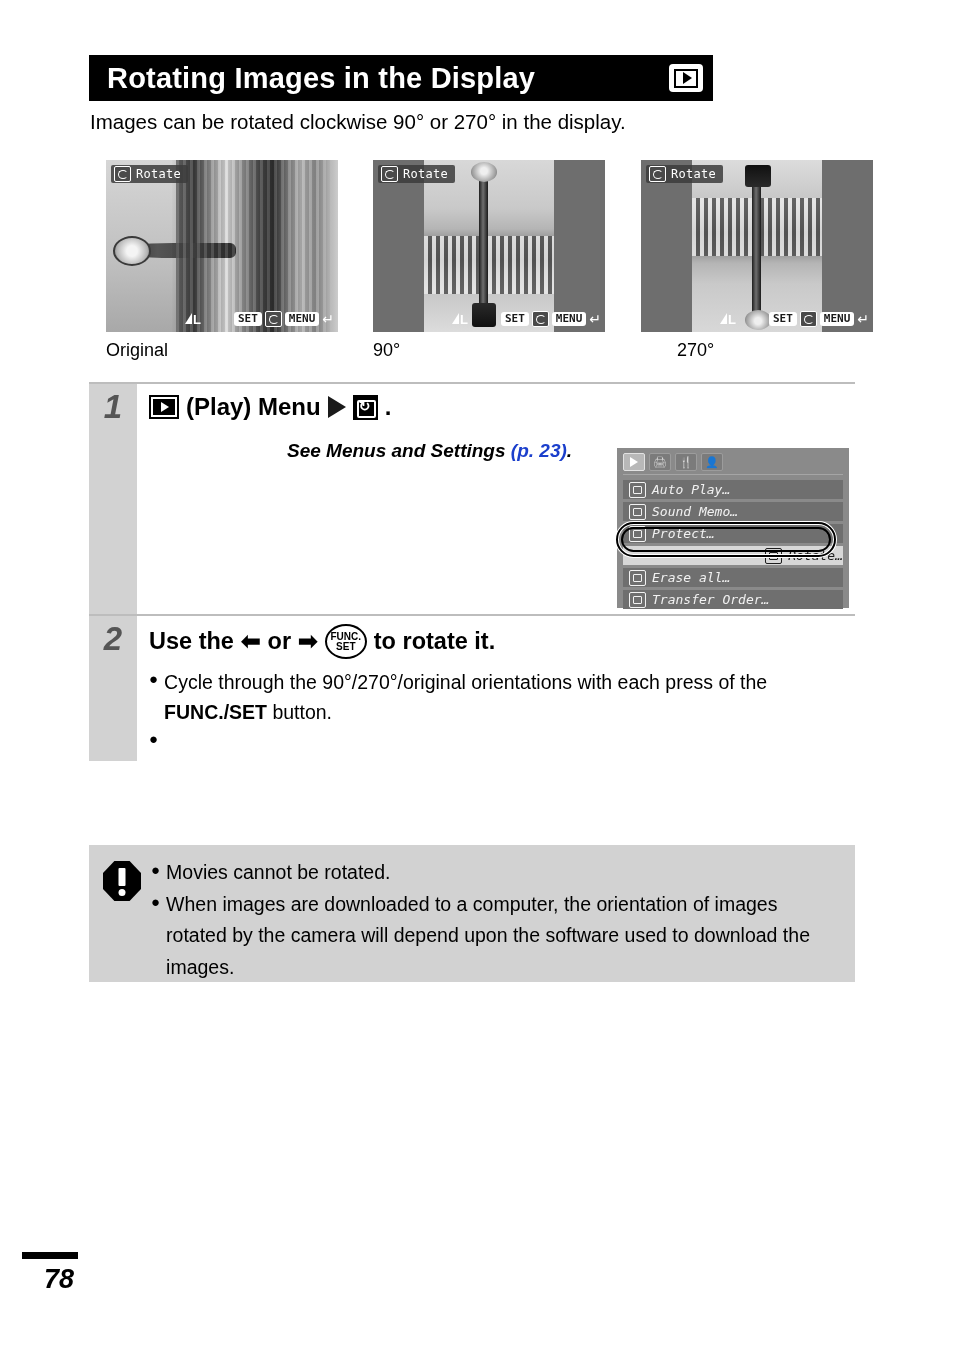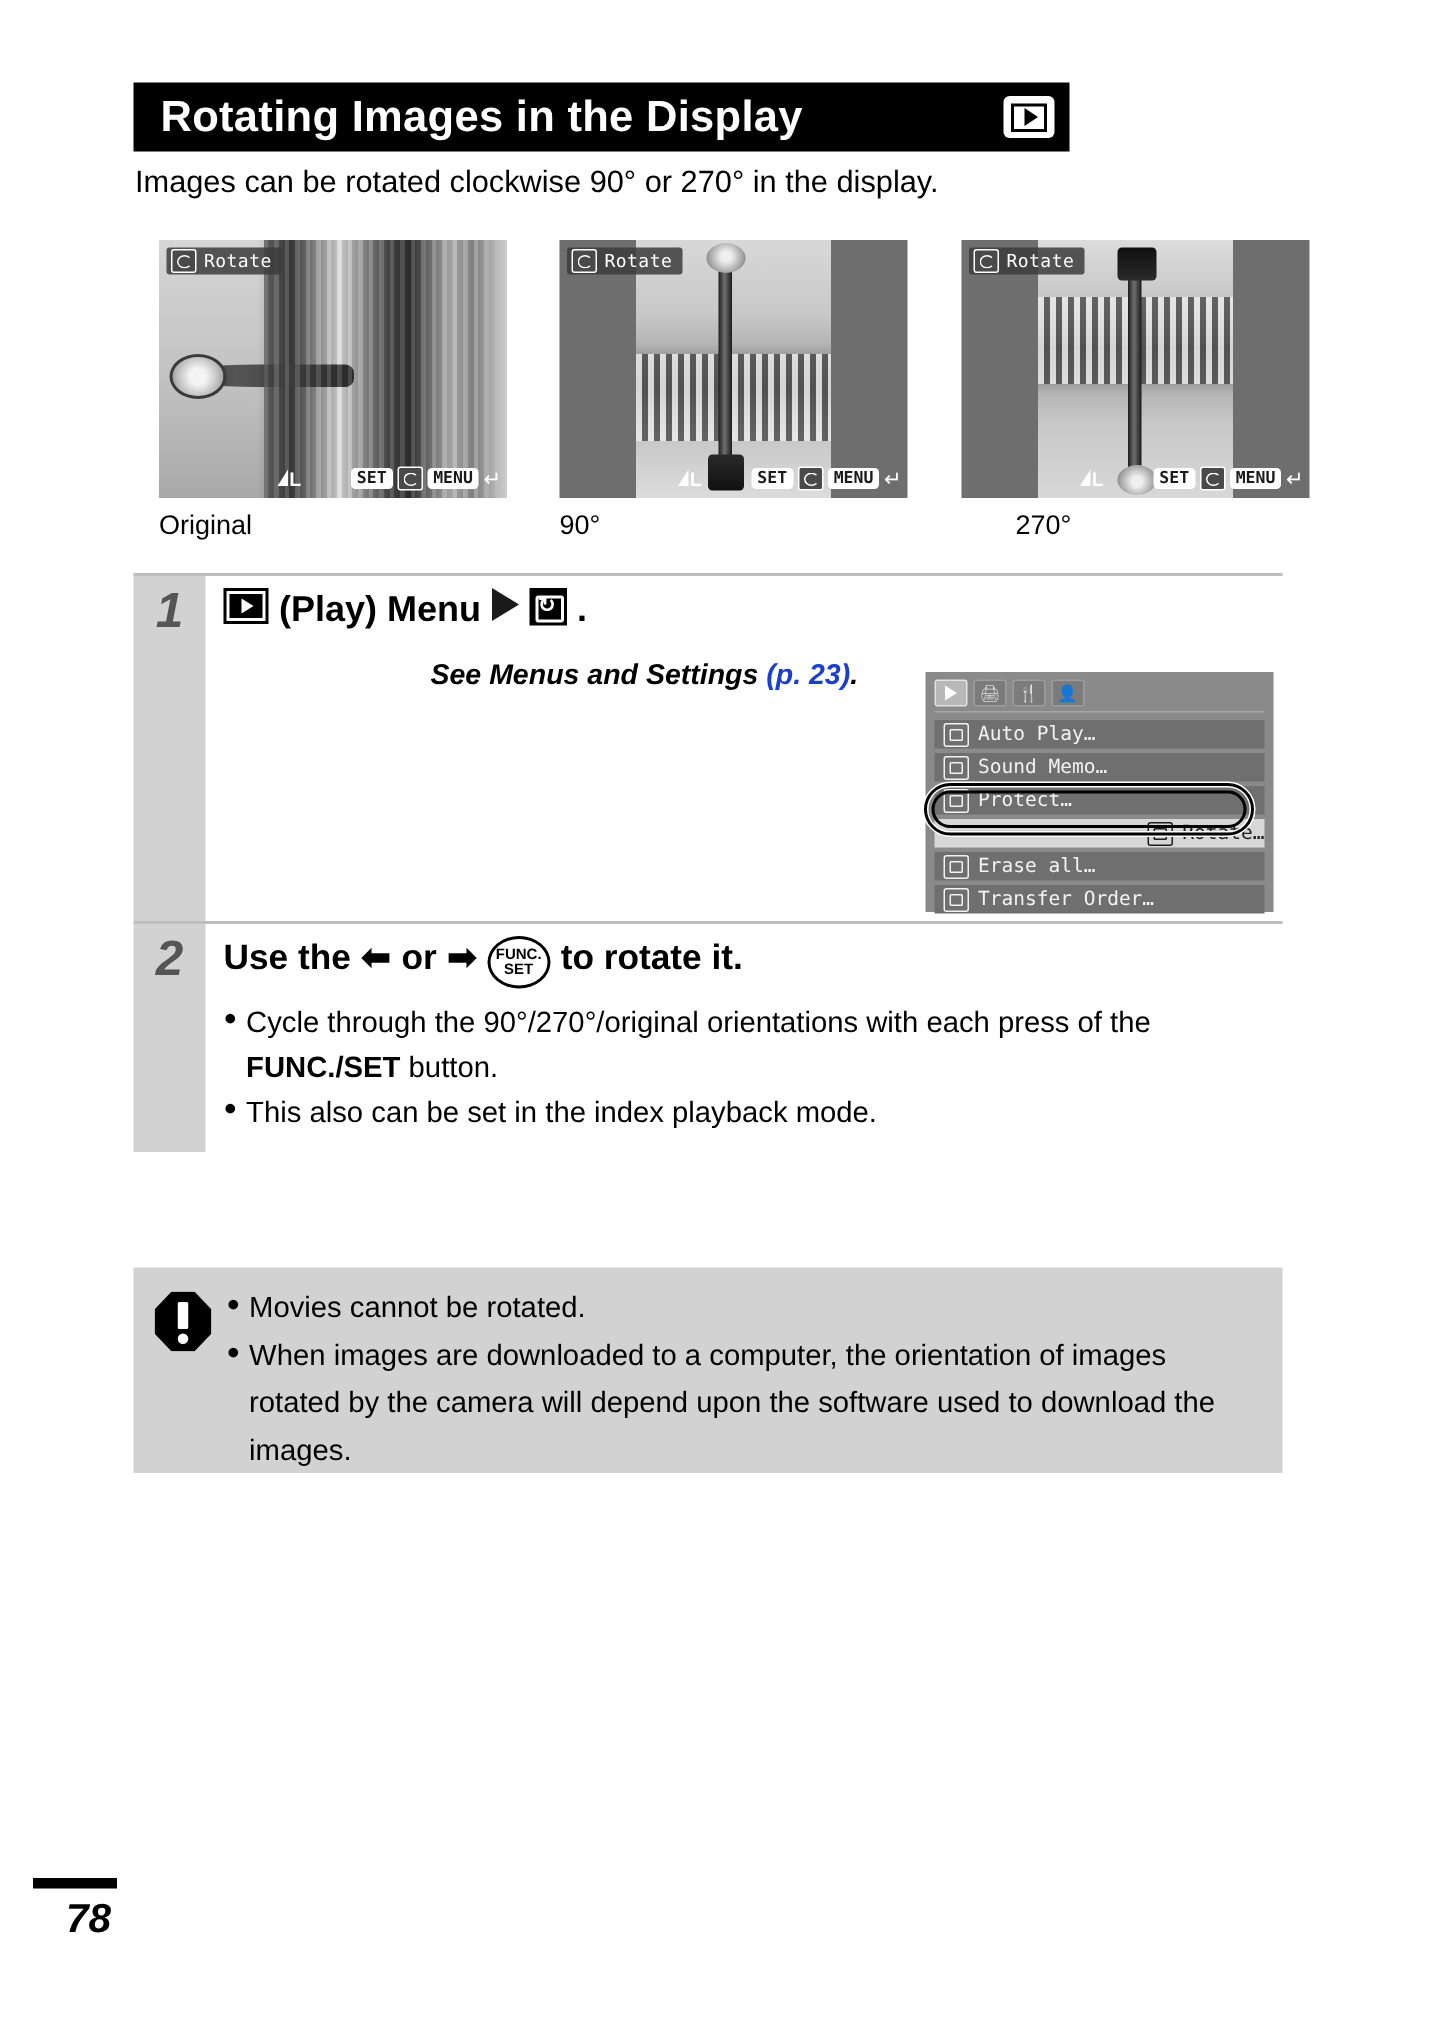--- a/index.html
+++ b/index.html
@@ -353,21 +353,21 @@
     position: relative;
     padding: 8px 0 10px 12px;
     min-height: 0;
   }
   #step-1 .step-body { height: 230px; box-sizing: border-box; }
 
   .step-headline {
     font-size: 24px;
     font-weight: bold;
     display: flex;
-    align-items: flex-start;
+    align-items: center;
     gap: 7px;
     flex-wrap: wrap;
     line-height: 1.25;
   }
   .icon-play-box {
     width: 30px; height: 24px;
     border: 2px solid #000;
     background: #fff;
     display: inline-flex;
     align-items: center;
@@ -460,21 +460,21 @@
     background: #b8b8b8;
     border-color: #e2e2e2;
     color: #ffffff;
   }
   .menu-tab .ptri {
     width: 0; height: 0;
     border-left: 8px solid #ffffff;
     border-top: 5px solid transparent;
     border-bottom: 5px solid transparent;
   }
-  .menu-rows { position: relative; }
+  .menu-rows { position: relative; font-style: italic; }
   .menu-row {
     height: 19px;
     background: #6f6f6f;
     margin-bottom: 3px;
     display: flex;
     align-items: center;
     gap: 6px;
     padding-left: 6px;
     color: #f2f2f2;
     font-size: 13px;
@@ -805,21 +805,20 @@
         </span>
         <span>to rotate it.</span>
       </div>
       <div class="bullets">
         <div class="bullet">
           <span class="dot">●</span>
           <span class="btxt"><span>Cycle through the 90°/270°/original orientations with each press of the </span><b>FUNC./SET</b><span> button.</span></span>
         </div>
         <div class="bullet">
           <span class="dot">●</span>
-          <span class="btxt">This also can be set in the index playback mode.</span>
         </div>
       </div>
     </div>
   </div>
 </div>
 
 <div class="warn-box">
   <div class="warn-icon">
     <span class="oct"></span>
     <span class="bang"></span>

